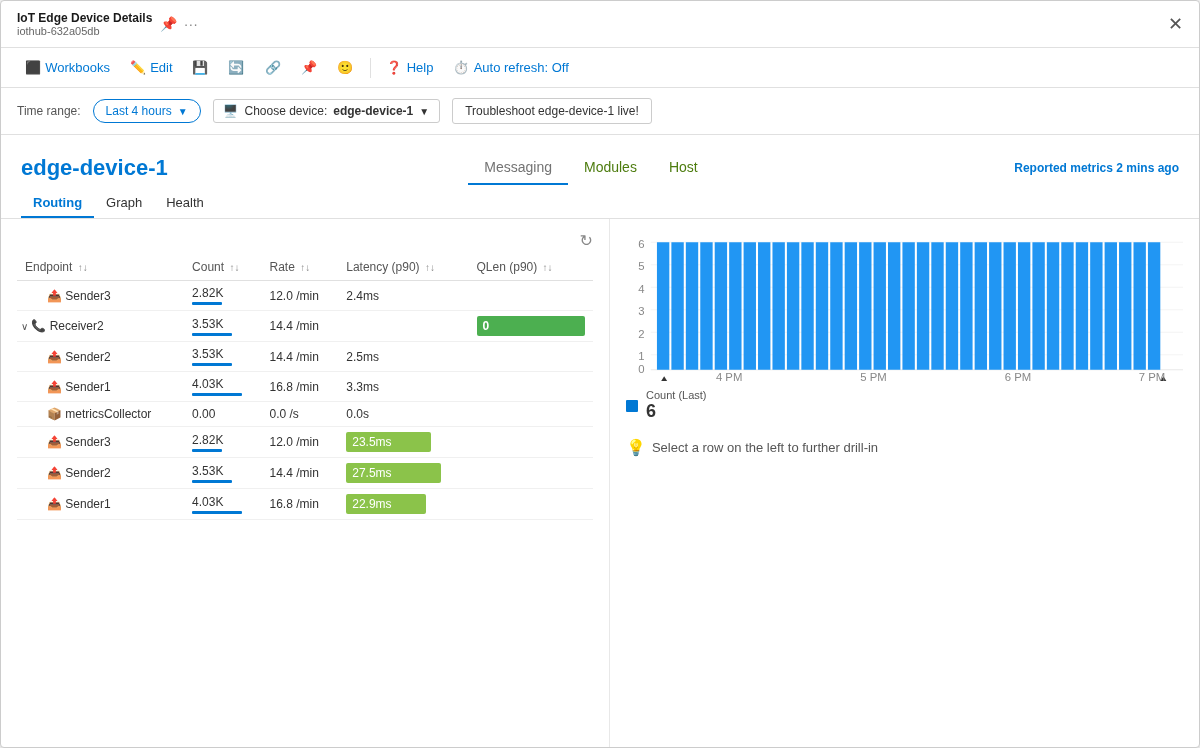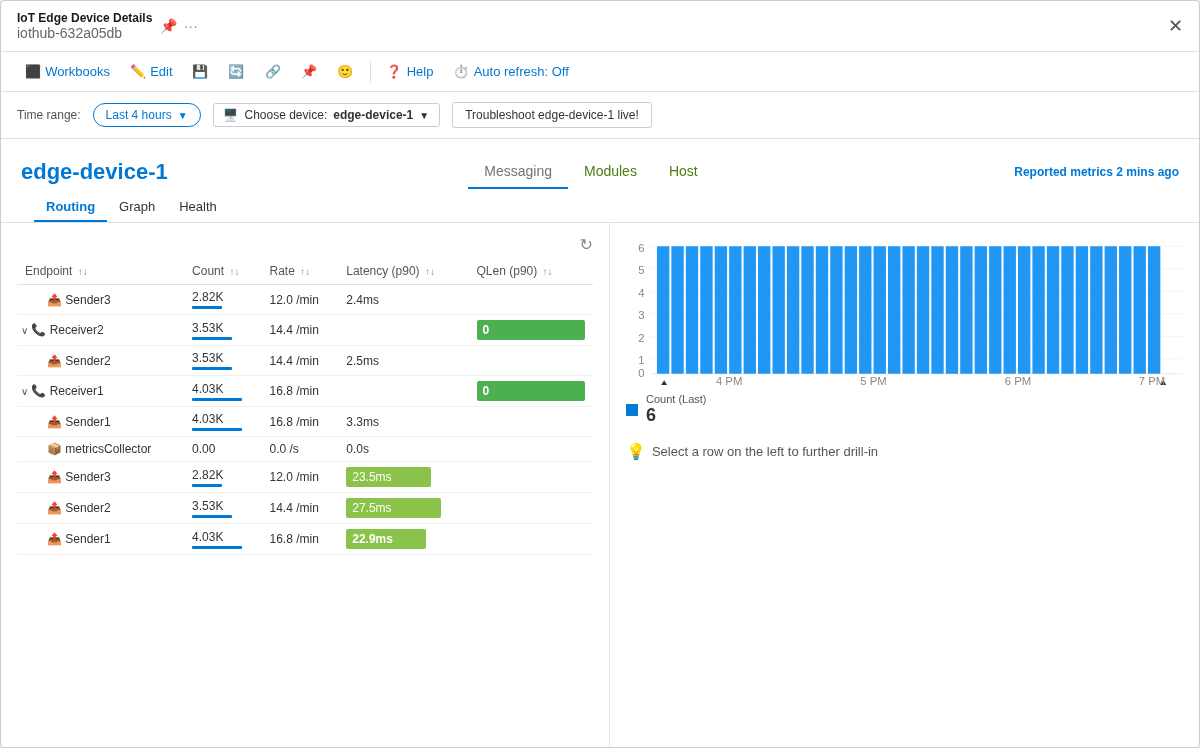--- a/index.html
+++ b/index.html
@@ -24,21 +24,21 @@
     
     .content { display: flex; flex-direction: column; flex: 1; }
     
     .device-header { display: flex; align-items: center; justify-content: space-between; padding: 16px 20px 0; }
     .device-name { font-size: 22px; font-weight: 700; color: #0078d4; }
     .device-tabs { display: flex; gap: 0; }
     .device-tab { padding: 8px 16px; cursor: pointer; font-size: 14px; color: #4d7c0f; border-bottom: 2px solid transparent; }
     .reported-metrics { font-size: 12px; color: #666; }
     .reported-metrics span { color: #0078d4; font-weight: 600; }
     
-    .sub-tabs { display: flex; gap: 0; padding: 4px 33px 0; border-bottom: 1px solid #e0e0e0; align-items: center; }
+    .sub-tabs { display: flex; gap: 0; padding: 4px 20px 0; border-bottom: 1px solid #e0e0e0; align-items: center; }
     .sub-tab { padding: 6px 12px; cursor: pointer; font-size: 13px; color: #333; border-bottom: 2px solid transparent; }
     .sub-tab.active { color: #0078d4; border-bottom: 2px solid #0078d4; font-weight: 600; }
     
     .main-content { display: flex; flex: 1; padding: 0; }
     
     .left-panel { flex: 1; padding: 12px 16px; overflow: auto; }
     .right-panel { width: 590px; padding: 12px 16px; border-left: 1px solid #e8e8e8; }
     
     
     .data-table { width: 100%; border-collapse: collapse; font-size: 12px; }
@@ -63,21 +63,21 @@
   </style>
 </head>
 <body>
 
 <div class="window">
 
   <div class="title-bar">
     <div class="title-left">
       <div class="title-block">
         <span class="title-text">IoT Edge Device Details</span>
-        <span style="font-size:14px;color:#666;">iothub-632a05db</span>
+        <span style="font-size:11px;color:#666;">iothub-632a05db</span>
       </div>
       <div class="title-icons">
         <span style="font-size:14px;">📌</span>
         <span style="font-size:14px;">···</span>
       </div>
     </div>
     <span class="close-icon">✕</span>
   </div>
 
   <div class="toolbar">
@@ -221,98 +221,82 @@
     <div style="display:flex;flex-direction:column;">
       <span style="font-weight:500;">3.53K</span>
       <div style="height:3px;background:#0078d4;margin-top:2px;border-radius:1px;width:40px;"></div>
     </div>
   </td>
                 <td>14.4 /min</td>
                 <td>2.5ms</td>
                 <td></td>
               </tr>
               <tr>
-                <td style="padding-left: 4px;"><span style="color:#555;margin-right:3px;font-size:10px;">∨</span><span style="color:#555;font-size:12px;">📞</span> <span>Receiver1</span></td>
+                <td style="padding-left: 30px;"><span style="color:#b07800;font-size:12px;">📤</span> <span>Sender1</span></td>
                 <td>
     <div style="display:flex;flex-direction:column;">
       <span style="font-weight:500;">4.03K</span>
       <div style="height:3px;background:#0078d4;margin-top:2px;border-radius:1px;width:50px;"></div>
     </div>
   </td>
                 <td>16.8 /min</td>
-                <td></td>
-                <td>
-                  <div style="height:20px;background:#4CAF50;display:flex;align-items:center;padding-left:6px;border-radius:2px;min-width:90px;">
-                    <span style="color:#fff;font-weight:600;font-size:12px;">0</span>
-                  </div>
+                <td>3.3ms</td>
+                <td></td>
+              </tr>
+              <tr>
+                <td style="padding-left: 30px;"><span style="color:#b07800;font-size:12px;">📦</span> <span>metricsCollector</span></td>
+                <td>
+    <div style="display:flex;flex-direction:column;">
+      <span style="font-weight:500;">0.00</span>
+
+    </div>
+  </td>
+                <td>0.0 /s</td>
+                <td>0.0s</td>
+                <td></td>
+              </tr>
+              <tr>
+                <td style="padding-left: 30px;"><span style="color:#b07800;font-size:12px;">📤</span> <span>Sender3</span></td>
+                <td>
+    <div style="display:flex;flex-direction:column;">
+      <span style="font-weight:500;">2.82K</span>
+      <div style="height:3px;background:#0078d4;margin-top:2px;border-radius:1px;width:30px;"></div>
+    </div>
+  </td>
+                <td>12.0 /min</td>
+                <td>
+                  <div style="height:20px;background:#8bc34a;display:flex;align-items:center;padding-left:6px;border-radius:2px;color:#fff;font-size:12px;width:85px;">23.5ms</div>
                 </td>
+                <td></td>
+              </tr>
+              <tr>
+                <td style="padding-left: 30px;"><span style="color:#b07800;font-size:12px;">📤</span> <span>Sender2</span></td>
+                <td>
+    <div style="display:flex;flex-direction:column;">
+      <span style="font-weight:500;">3.53K</span>
+      <div style="height:3px;background:#0078d4;margin-top:2px;border-radius:1px;width:40px;"></div>
+    </div>
+  </td>
+                <td>14.4 /min</td>
+                <td>
+                  <div style="height:20px;background:#8bc34a;display:flex;align-items:center;padding-left:6px;border-radius:2px;color:#fff;font-size:12px;width:95px;">27.5ms</div>
+                </td>
+                <td></td>
               </tr>
               <tr>
                 <td style="padding-left: 30px;"><span style="color:#b07800;font-size:12px;">📤</span> <span>Sender1</span></td>
                 <td>
     <div style="display:flex;flex-direction:column;">
       <span style="font-weight:500;">4.03K</span>
       <div style="height:3px;background:#0078d4;margin-top:2px;border-radius:1px;width:50px;"></div>
     </div>
   </td>
                 <td>16.8 /min</td>
-                <td>3.3ms</td>
-                <td></td>
-              </tr>
-              <tr>
-                <td style="padding-left: 30px;"><span style="color:#b07800;font-size:12px;">📦</span> <span>metricsCollector</span></td>
-                <td>
-    <div style="display:flex;flex-direction:column;">
-      <span style="font-weight:500;">0.00</span>
-
-    </div>
-  </td>
-                <td>0.0 /s</td>
-                <td>0.0s</td>
-                <td></td>
-              </tr>
-              <tr>
-                <td style="padding-left: 30px;"><span style="color:#b07800;font-size:12px;">📤</span> <span>Sender3</span></td>
-                <td>
-    <div style="display:flex;flex-direction:column;">
-      <span style="font-weight:500;">2.82K</span>
-      <div style="height:3px;background:#0078d4;margin-top:2px;border-radius:1px;width:30px;"></div>
-    </div>
-  </td>
-                <td>12.0 /min</td>
-                <td>
-                  <div style="height:20px;background:#8bc34a;display:flex;align-items:center;padding-left:6px;border-radius:2px;color:#fff;font-size:12px;width:85px;">23.5ms</div>
-                </td>
-                <td></td>
-              </tr>
-              <tr>
-                <td style="padding-left: 30px;"><span style="color:#b07800;font-size:12px;">📤</span> <span>Sender2</span></td>
-                <td>
-    <div style="display:flex;flex-direction:column;">
-      <span style="font-weight:500;">3.53K</span>
-      <div style="height:3px;background:#0078d4;margin-top:2px;border-radius:1px;width:40px;"></div>
-    </div>
-  </td>
-                <td>14.4 /min</td>
-                <td>
-                  <div style="height:20px;background:#8bc34a;display:flex;align-items:center;padding-left:6px;border-radius:2px;color:#fff;font-size:12px;width:95px;">27.5ms</div>
-                </td>
-                <td></td>
-              </tr>
-              <tr>
-                <td style="padding-left: 30px;"><span style="color:#b07800;font-size:12px;">📤</span> <span>Sender1</span></td>
-                <td>
-    <div style="display:flex;flex-direction:column;">
-      <span style="font-weight:500;">4.03K</span>
-      <div style="height:3px;background:#0078d4;margin-top:2px;border-radius:1px;width:50px;"></div>
-    </div>
-  </td>
-                <td>16.8 /min</td>
-                <td>
-                  <div style="height:20px;background:#8bc34a;display:flex;align-items:center;padding-left:6px;border-radius:2px;color:#fff;font-size:12px;width:80px;font-weight:bold;">22.9ms</div>
+                <td>
+                  <div style="height:20px;background:#8bc34a;display:flex;align-items:center;padding-left:6px;border-radius:2px;color:#fff;font-size:12px;width:80px;">22.9ms</div>
                 </td>
                 <td></td>
               </tr>
             </tbody>
         </table>
       </div>
 
       <div class="right-panel">
 
         <div class="chart-area">

